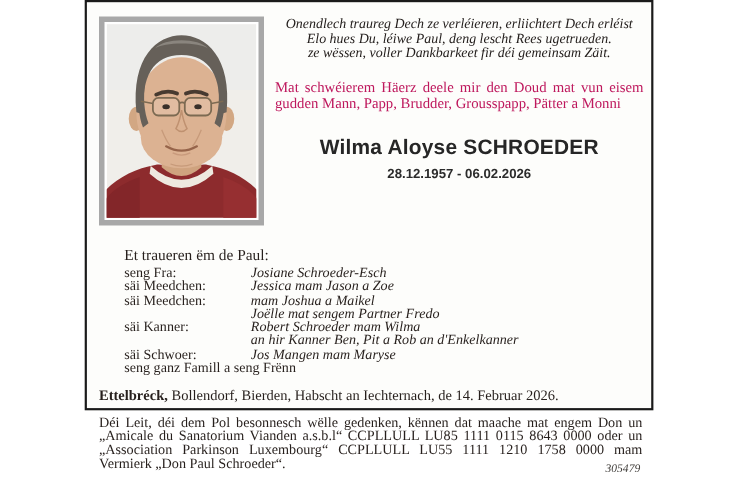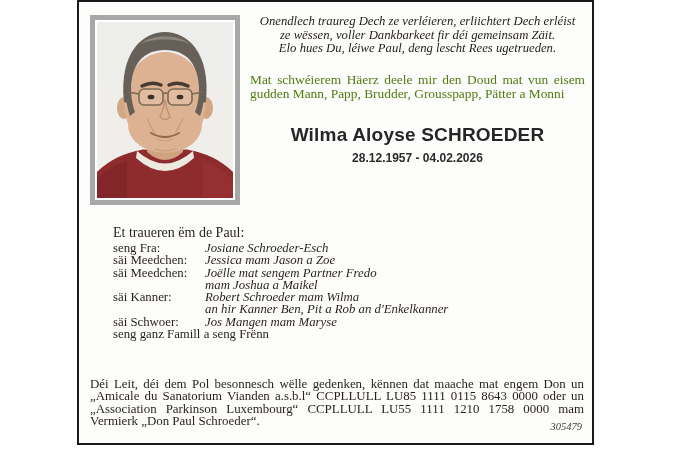--- a/index.html
+++ b/index.html
@@ -1,46 +1,46 @@
 <!DOCTYPE html>
 <html><head>
 <meta charset="utf-8">
 <style>
   * { margin:0; padding:0; box-sizing:border-box; }
   html,body { width:675px; height:450px; background:#ffffff; overflow:hidden;
               font-family:"Liberation Serif", "DejaVu Serif", serif; }
   .stage { position:relative; width:675px; height:450px; background:#ffffff; }
 
-  .card { position:absolute; left:77px; top:0; width:517px; height:445px;
+  .card { position:absolute; left:77px; top:0; width:517px; height:373px;
           border:2px solid #1a1a1a; background:#fdfdfb; }
 
   
   .photo-frame { position:absolute; left:11px; top:13px; width:150px; height:190px;
                  border:5px solid #a8a8a8; background:#ffffff; padding:2px; }
   .photo-frame svg { display:block; width:136px; height:176px; }
 
   
   .right-col { position:absolute; left:171px; top:0; width:335px; height:210px; }
   .epigraph { position:absolute; top:13px; left:0; right:0; text-align:center;
               font-style:italic; font-size:12.7px; line-height:13.5px; color:#211c1a; }
   .intro { position:absolute; top:71px; left:0; right:0; font-size:13.4px;
-           line-height:13.8px; color:#4d7c0f; }
+           line-height:13.8px; color:#be185d; }
   .intro .just { text-align:justify; text-align-last:justify; }
   .name { position:absolute; top:122px; left:0; right:0; text-align:center;
           font-family:"Liberation Sans", "DejaVu Sans", sans-serif;
           font-weight:bold; font-size:19px; color:#262626; letter-spacing:0.2px; }
   .dates { position:absolute; top:149px; left:0; right:0; text-align:center;
            font-family:"Liberation Sans", "DejaVu Sans", sans-serif;
            font-weight:bold; font-size:12px; color:#2b2b2b; }
 
   
   .mourn-head { position:absolute; left:34px; top:223px; font-size:14px; color:#261f1c; }
   .mourners { position:absolute; left:34px; top:240px; width:440px;
               font-size:12.8px; line-height:12.3px; color:#261f1c; }
-  .m-row { display:flex; }
+  .m-row { display:flex;gap:23px; }
   .m-label { width:92px; flex:0 0 92px; }
   .m-lines { flex:1;font-style:italic; }
   .closing { margin-top:0; }
 
   
   .city-line { position:absolute; left:11px; top:350px; width:494px;
                font-size:13.2px; color:#261f1c; }
   .city-line b { font-weight:bold; }
   .donation { position:absolute; left:11px; top:376px; width:494px;
               font-size:12.9px; line-height:12.3px; color:#261f1c; }
@@ -96,68 +96,69 @@
         <path d="M86,96 Q82,106 78,111" stroke="#c79a7a" stroke-width="1.2" fill="none"></path>
         <path d="M54,111 Q68,119 82,111" stroke="#96644a" stroke-width="2" fill="none" stroke-linecap="round"></path>
         <path d="M60,117 Q68,121 76,117" stroke="#c89a7c" stroke-width="1.2" fill="none"></path>
         <path d="M58,127 Q68,131 78,127" stroke="#c79a7a" stroke-width="1" fill="none"></path>
       </svg>
     </div>
 
     <div class="right-col">
       <div class="epigraph">
         <div>Onendlech traureg Dech ze verléieren, erliichtert Dech erléist</div>
+        <div>Elo hues Du, léiwe Paul, deng lescht Rees ugetrueden.</div>
         <div>ze wëssen, voller Dankbarkeet fir déi gemeinsam Zäit.</div>
-        <div>Elo hues Du, léiwe Paul, deng lescht Rees ugetrueden.</div>
       </div>
       <div class="intro">
         <div class="just">Mat schwéierem Häerz deele mir den Doud mat vun eisem</div>
         <div>gudden Mann, Papp, Brudder, Grousspapp, Pätter a Monni</div>
       </div>
       <div class="name">Wilma Aloyse SCHROEDER</div>
-      <div class="dates">28.12.1957 - 04.02.2026</div>
+      <div class="dates">28.12.1957 - 06.02.2026</div>
     </div>
 
     <div class="mourn-head">Et traueren ëm de Paul:</div>
     <div class="mourners">
       <div class="m-row">
         <div class="m-label">seng Fra:</div>
         <div class="m-lines">
             <div>Josiane Schroeder-Esch</div>
           </div>
       </div>
       <div class="m-row">
         <div class="m-label">säi Meedchen:</div>
         <div class="m-lines">
             <div>Jessica mam Jason a Zoe</div>
           </div>
       </div>
       <div class="m-row">
         <div class="m-label">säi Meedchen:</div>
         <div class="m-lines">
+          <div>mam Joshua a Maikel</div>
           <div>Joëlle mat sengem Partner Fredo</div>
-          <div>mam Joshua a Maikel</div>
         </div>
       </div>
       <div class="m-row">
         <div class="m-label">säi Kanner:</div>
         <div class="m-lines">
           <div>Robert Schroeder mam Wilma</div>
           <div>an hir Kanner Ben, Pit a Rob an d'Enkelkanner</div>
         </div>
       </div>
       <div class="m-row">
         <div class="m-label">säi Schwoer:</div>
         <div class="m-lines">
             <div>Jos Mangen mam Maryse</div>
           </div>
       </div>
       <div class="closing">seng ganz Famill a seng Frënn</div>
     </div>
 
+    <div class="city-line"><b>Ettelbréck,</b><span> Bollendorf, Bierden, Habscht an Iechternach, de 14. Februar 2026.</span></div>
 
     <div class="donation">
       <div class="just">Déi Leit, déi dem Pol besonnesch wëlle gedenken, kënnen dat maache mat engem Don un</div>
       <div class="just">„Amicale du Sanatorium Vianden a.s.b.l“ CCPLLULL LU85 1111 0115 8643 0000 oder un</div>
       <div class="just">„Association Parkinson Luxembourg“ CCPLLULL LU55 1111 1210 1758 0000 mam</div>
       <div>Vermierk „Don Paul Schroeder“.</div>
     </div>
 
     <div class="ref-number">305479</div>
   </div>

